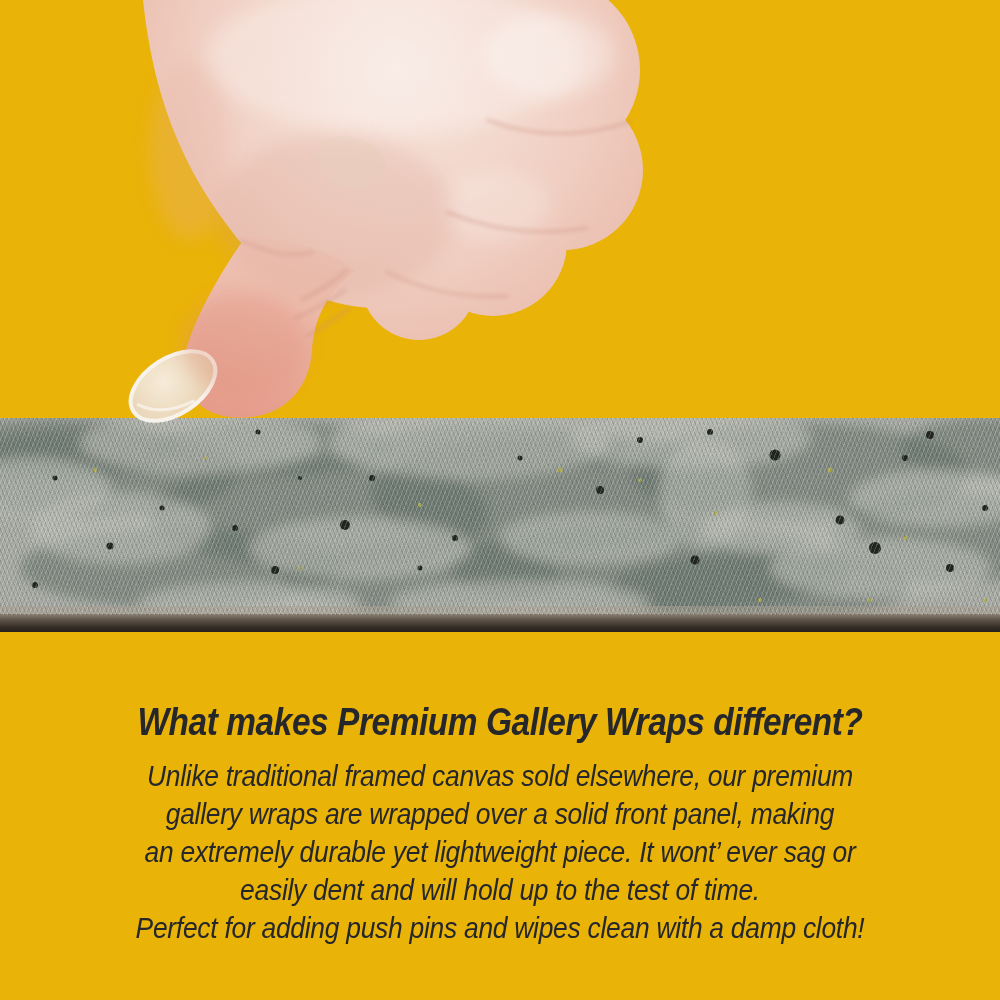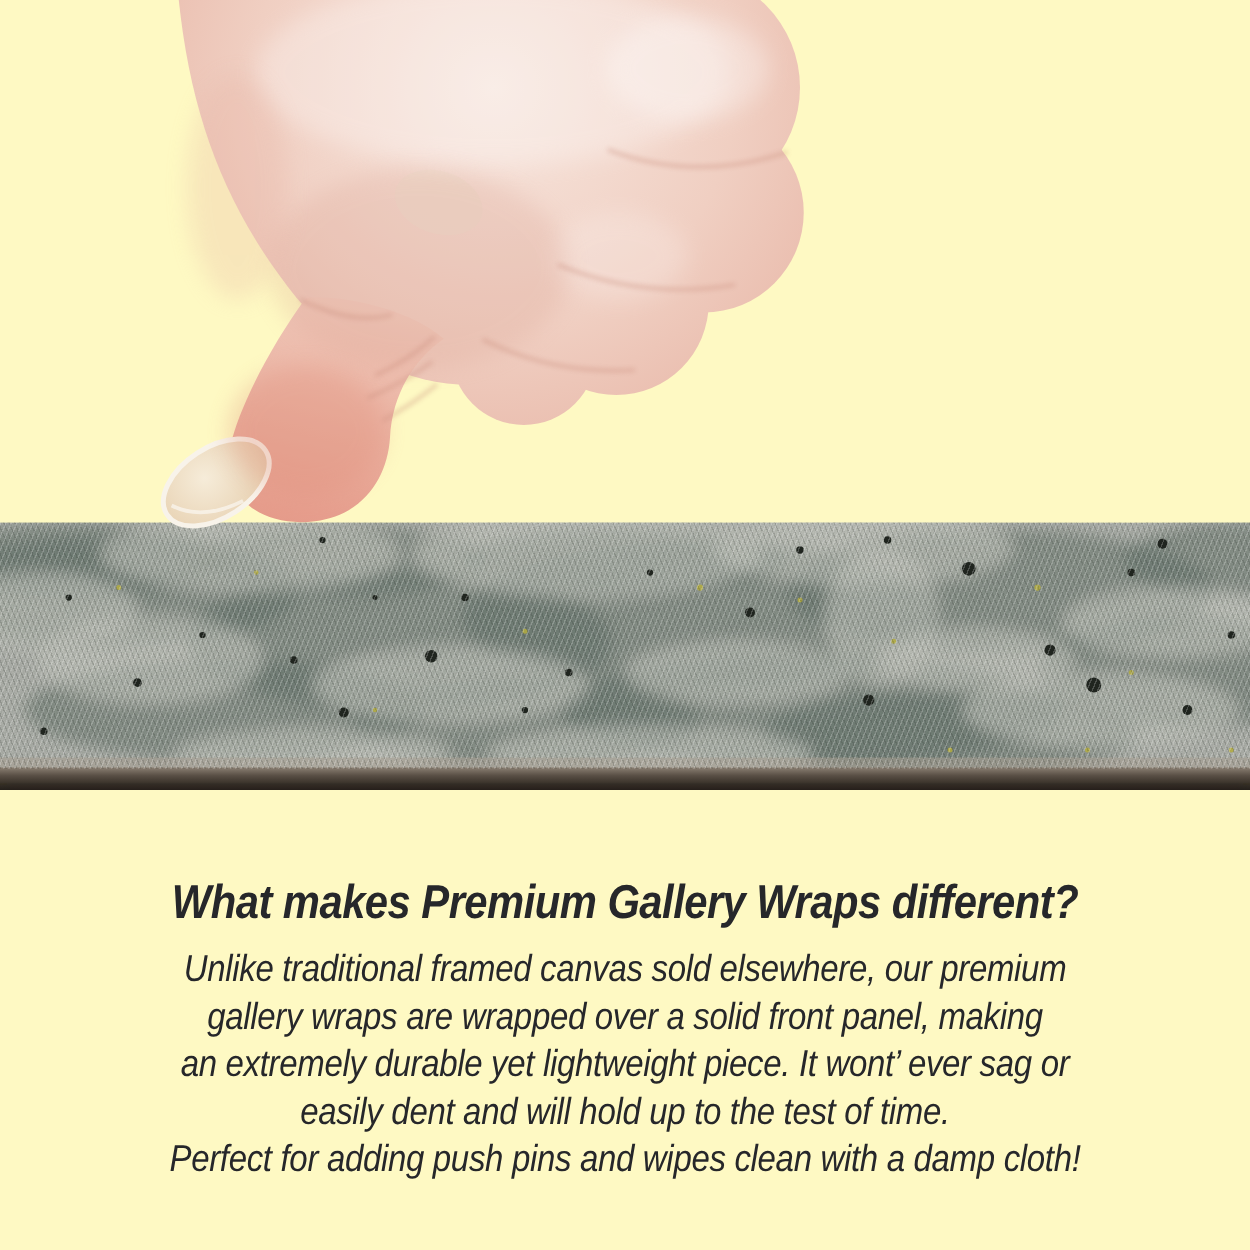--- a/index.html
+++ b/index.html
@@ -2,21 +2,21 @@
 <html><head>
 <meta charset="utf-8">
 <style>
   html, body { margin: 0; padding: 0; }
   body {
     width: 1000px; height: 1000px;
     background: #ffffff;
     overflow: hidden;
     font-family: "Liberation Sans", sans-serif;
   }
-  .stage { position: relative; width: 1000px; height: 1000px; background: #fef9c3; }
+  .stage { position: relative; width: 1000px; height: 1000px; background: #eab308; }
 
   .hand-svg { position: absolute; left: 95px; top: 0; z-index: 3; }
 
   .strip-svg { position: absolute; left: 0; top: 418px; z-index: 1; }
 
   .weave-overlay {
     position: absolute; left: 0; top: 418px; width: 1000px; height: 197px; z-index: 2;
     background:
       repeating-linear-gradient(112deg, rgba(255,255,255,0.20) 0px, rgba(255,255,255,0.20) 1px, rgba(0,0,0,0) 1px, rgba(0,0,0,0) 4px),
       repeating-linear-gradient(68deg, rgba(28,33,28,0.16) 0px, rgba(28,33,28,0.16) 1px, rgba(0,0,0,0) 1px, rgba(0,0,0,0) 4px);

